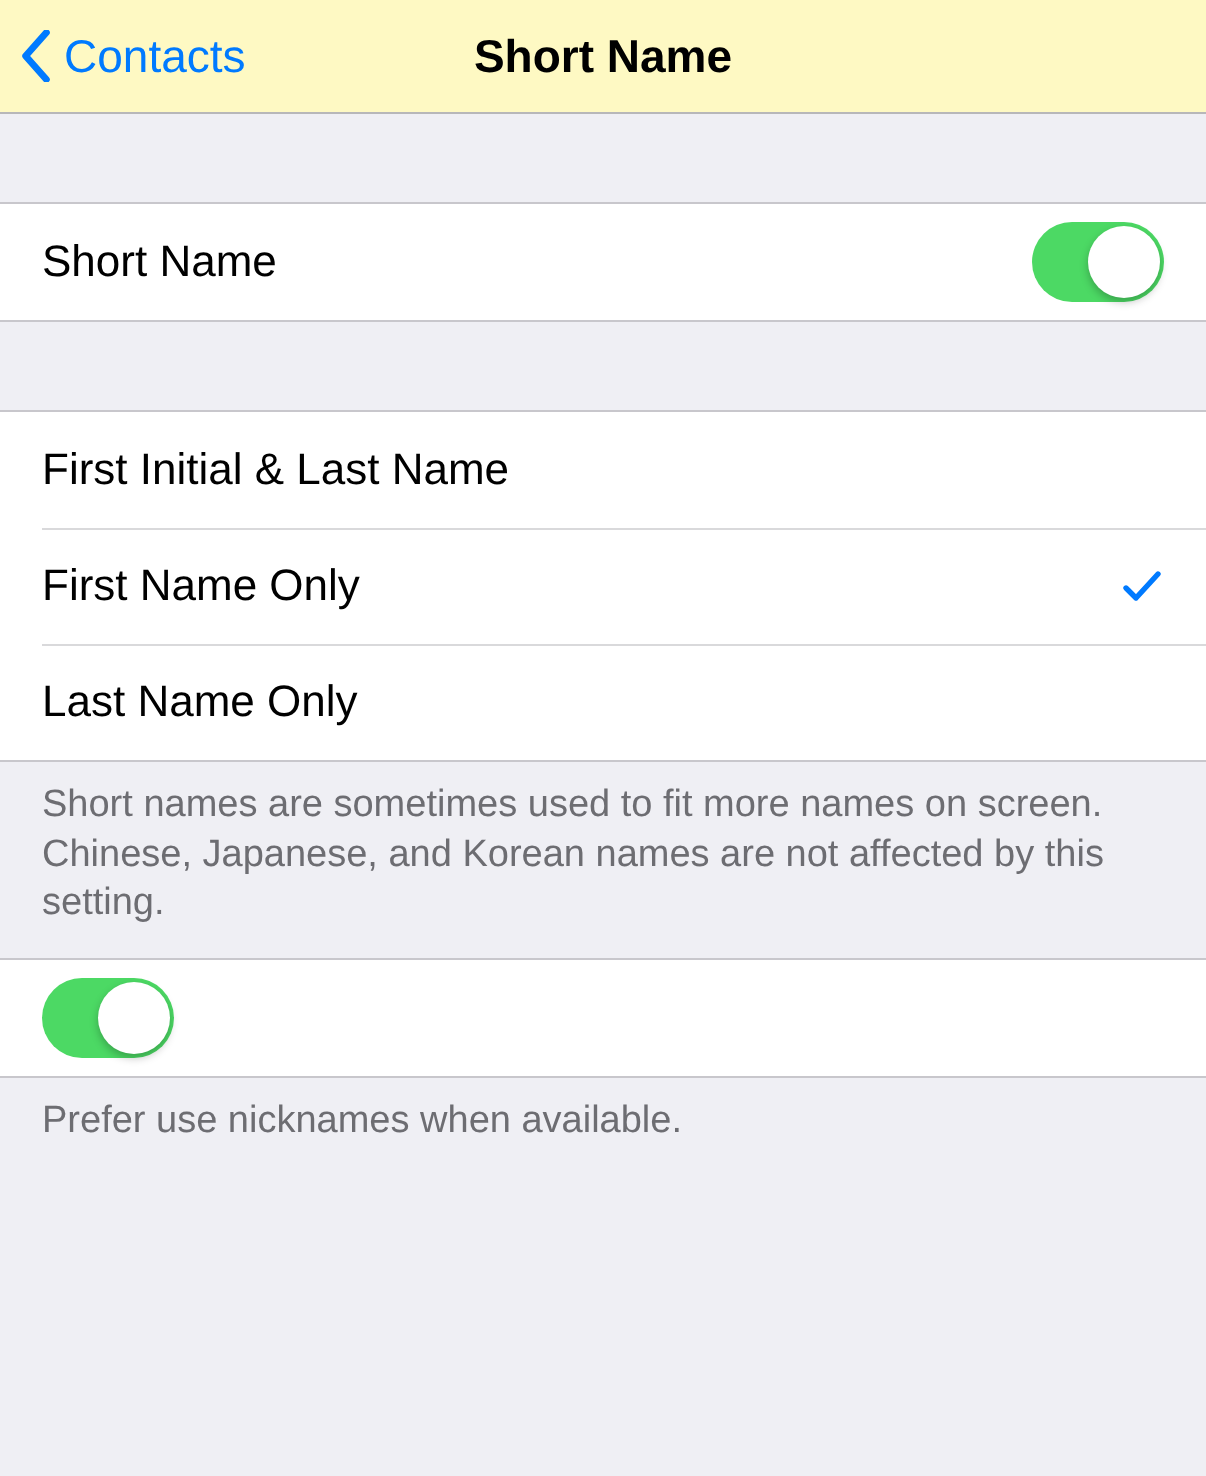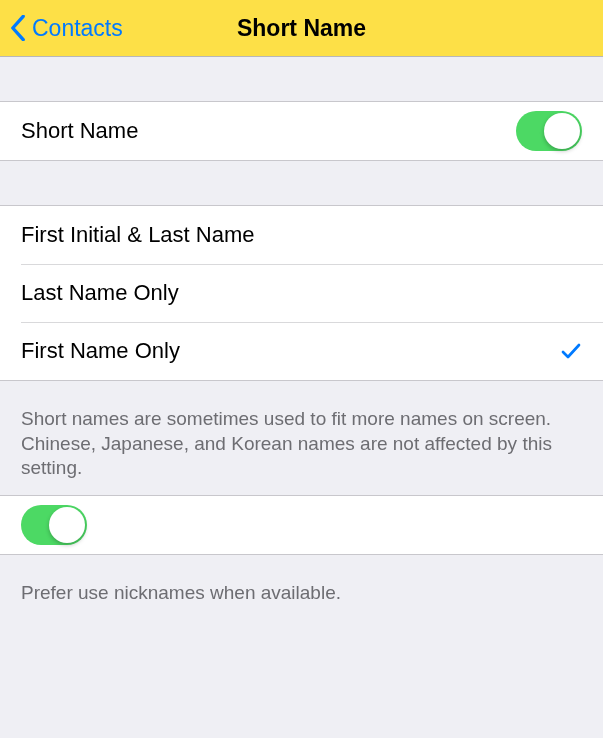--- a/index.html
+++ b/index.html
@@ -10,21 +10,21 @@
     }
     body {
       font-family: -apple-system, 'Helvetica Neue', Helvetica, Arial, sans-serif;
       background: #efeff4;
       width: 603px;
       height: 738px;
       overflow: hidden;
     }
     .nav-bar {
       height: 57px;
-      background: #fde047;
+      background: #fef9c3;
       border-bottom: 1px solid #b7b7b9;
       position: relative;
       display: flex;
       align-items: center;
     }
     .nav-back {
       display: flex;
       align-items: center;
       color: #007aff;
       font-size: 23px;
@@ -98,21 +98,21 @@
     .checkmark {
       color: #007aff;
       flex: none;
     }
     .checkmark svg {
       width: 22px;
       height: 22px;
       display: block;
     }
     .footer-text {
-      padding: 26px 21px 14px;
+      padding: 10px 21px 14px;
       font-size: 19px;
       line-height: 1.3;
       color: #6d6d72;
     }
   </style>
 </head>
 <body>
 
 <div class="nav-bar">
   <div class="nav-back">
@@ -133,29 +133,29 @@
   </div>
 </div>
 
 <div class="spacer"></div>
 
 <div class="group">
   <div class="row">
     <span>First Initial &amp; Last Name</span>
   </div>
   <div class="row">
-    <span>Last Name Only</span>
-  </div>
-  <div class="row">
     <span>First Name Only</span>
     <span class="checkmark">
       <svg viewBox="0 0 22 22">
           <polyline points="3,12 8,17 19,5" fill="none" stroke="#007aff" stroke-width="2.7" stroke-linecap="round" stroke-linejoin="round"></polyline>
         </svg>
     </span>
+  </div>
+  <div class="row">
+    <span>Last Name Only</span>
   </div>
 </div>
 
 <div class="footer-text">Short names are sometimes used to fit more names on screen. Chinese, Japanese, and Korean names are not affected by this setting.</div>
 
 <div class="group">
   <div class="row">
     <div class="toggle"></div>
   </div>
 </div>

